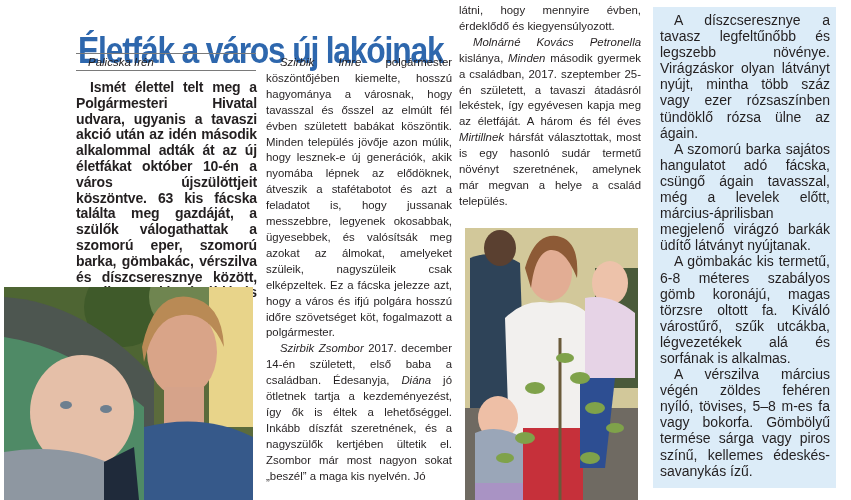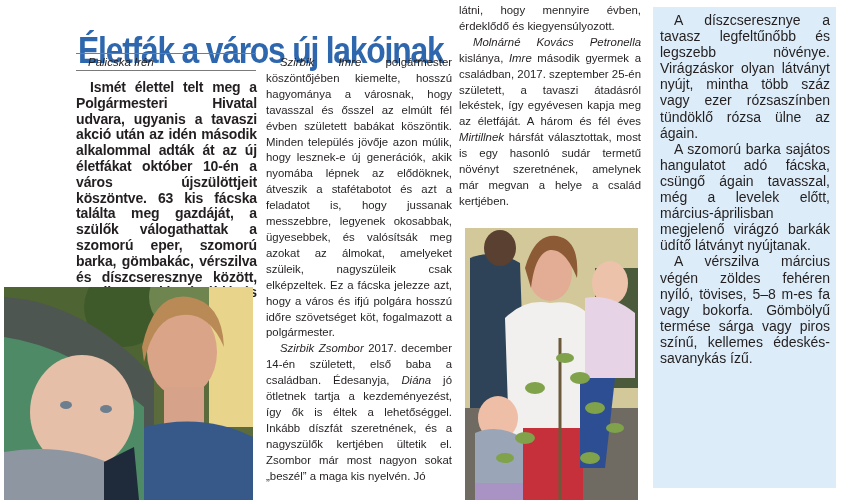--- a/index.html
+++ b/index.html
@@ -74,21 +74,21 @@
   </svg>
 </div>
 
 <div class="col c2">
   <p><i>Szirbik Imre</i><span> polgármester köszöntőjében kiemelte, hosszú hagyománya a városnak, hogy tavasszal és ősszel az elmúlt fél évben született babákat köszöntik. Minden település jövője azon múlik, hogy lesznek-e új generációk, akik nyomába lépnek az elődöknek, átveszik a stafétabotot és azt a feladatot is, hogy jussanak messzebbre, legyenek okosabbak, ügyesebbek, és valósítsák meg azokat az álmokat, amelyeket szüleik, nagyszüleik csak elképzeltek. Ez a fácska jelezze azt, hogy a város és ifjú polgára hosszú időre szövetséget köt, fogalmazott a polgármester.</span></p>
   <p><i>Szirbik Zsombor</i><span> 2017. december 14-én született, első baba a családban. Édesanyja, </span><i>Diána</i><span> jó ötletnek tartja a kezdeményezést, így ők is éltek a lehetőséggel. Inkább díszfát szeretnének, és a nagyszülők kertjében ültetik el. Zsombor már most nagyon sokat „beszél” a maga kis nyelvén. Jó</span></p>
 </div>
 
 <div class="col c3">
   <p class="cont">látni, hogy mennyire évben, érdeklődő és kiegyensúlyozott.</p>
-  <p><i>Molnárné Kovács Petronella</i><span> kislánya, </span><i>Imre</i><span> második gyermek a családban, 2017. szeptember 25-én született, a tavaszi átadásról lekéstek, így egyévesen kapja meg az életfáját. A három és fél éves </span><i>Mirtillnek</i><span> hársfát választottak, most is egy hasonló sudár termetű növényt szeretnének, amelynek már megvan a helye a család kertjében.</span></p>
+  <p><i>Molnárné Kovács Petronella</i><span> kislánya, </span><i>Minden</i><span> második gyermek a családban, 2017. szeptember 25-én született, a tavaszi átadásról lekéstek, így egyévesen kapja meg az életfáját. A három és fél éves </span><i>Mirtillnek</i><span> hársfát választottak, most is egy hasonló sudár termetű növényt szeretnének, amelynek már megvan a helye a család település.</span></p>
 </div>
 
 <div class="photo photo2">
   <svg width="173" height="272" viewBox="0 0 173 272">
     <rect width="173" height="272" fill="#d2c89a"></rect>
     <rect x="0" y="180" width="173" height="92" fill="#6f6a62"></rect>
     <path d="M5 30 Q30 20 55 35 L60 180 L5 180 Z" fill="#2e4358"></path>
     <ellipse cx="35" cy="20" rx="16" ry="18" fill="#5a4030"></ellipse>
     <rect x="130" y="40" width="43" height="120" fill="#4a5a3a"></rect>
     <path d="M40 90 Q60 70 85 75 Q115 70 130 95 L125 240 L45 240 Z" fill="#f2f0ee"></path>
@@ -111,14 +111,15 @@
       <ellipse cx="100" cy="130" rx="9" ry="5"></ellipse>
       <ellipse cx="150" cy="200" rx="9" ry="5"></ellipse>
       <ellipse cx="40" cy="230" rx="9" ry="5"></ellipse>
     </g>
   </svg>
 </div>
 
 <div class="sidebar">
   <p>A díszcseresznye a tavasz legfeltűnőbb és legszebb növénye. Virágzáskor olyan látványt nyújt, mintha több száz vagy ezer rózsaszínben tündöklő rózsa ülne az ágain.</p>
   <p>A szomorú barka sajátos hangulatot adó fácska, csüngő ágain tavasszal, még a levelek előtt, március-áprilisban megjelenő virágzó barkák üdítő látványt nyújtanak.</p>
+  <p>A gömbakác kis termetű, 6-8 méteres szabályos gömb koronájú, magas törzsre oltott fa. Kiváló várostűrő, szűk utcákba, légvezetékek alá és sorfának is alkalmas.</p>
   <p>A vérszilva március végén zöldes fehéren nyíló, tövises, 5–8 m-es fa vagy bokorfa. Gömbölyű termése sárga vagy piros színű, kellemes édeskés-savanykás ízű.</p>
 </div>
 
 </body></html>

